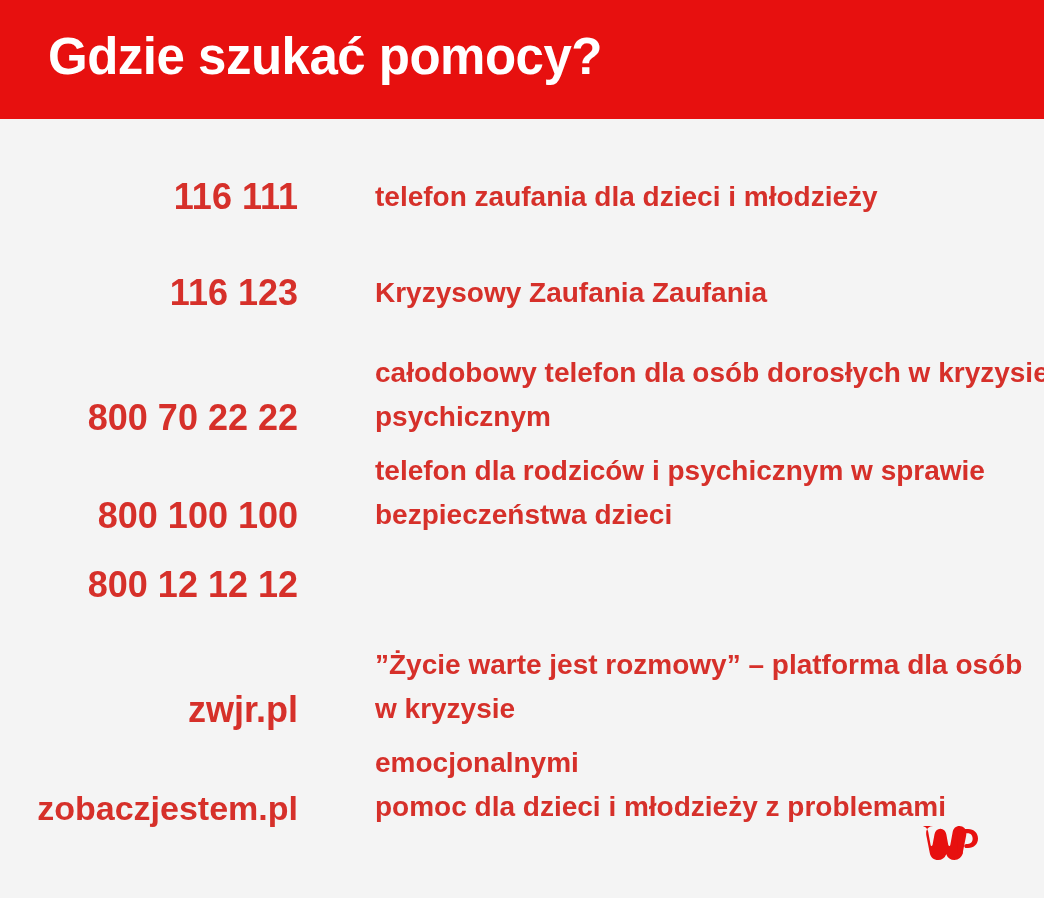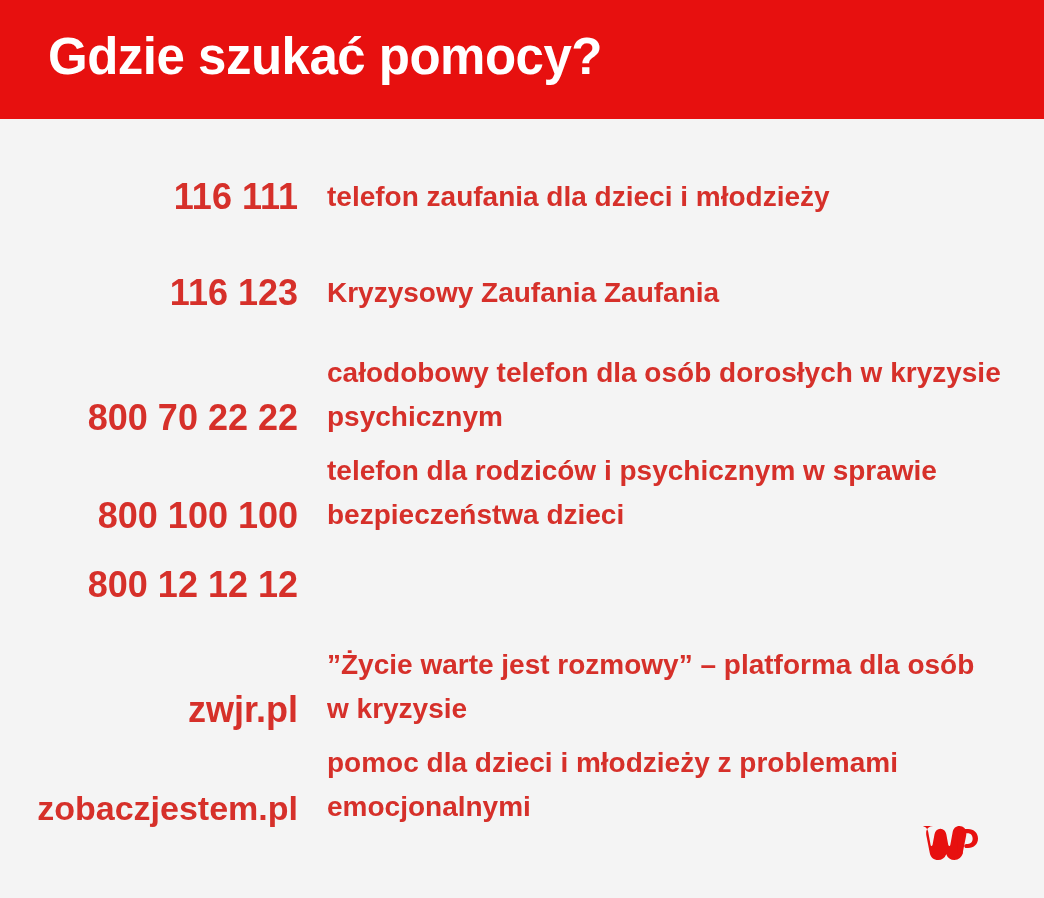--- a/index.html
+++ b/index.html
@@ -79,20 +79,21 @@
     margin-left: 29px;
     color: #d6302a;
     font-size: 28px;
     font-weight: bold;
     line-height: 44px;
     letter-spacing: 0px;
   }
   .row-desc .desc-line {
     display: block;
     white-space: nowrap;
+    margin-left: 48px;
   }
   
   .logo-wrap {
     position: absolute;
     right: 44px;
     bottom: 26px;
     width: 80px;
     height: 46px;
   }
   .logo-wrap svg { display: block; }
@@ -146,22 +147,22 @@
       <div class="row-key">zwjr.pl</div>
       <div class="row-desc">
         <span class="desc-line">”Życie warte jest rozmowy” – platforma dla osób</span>
         <span class="desc-line">w kryzysie</span>
       </div>
     </div>
 
     <div class="contact-row r-double">
       <div class="row-key key-long">zobaczjestem.pl</div>
       <div class="row-desc">
+        <span class="desc-line">emocjonalnymi</span>
         <span class="desc-line">pomoc dla dzieci i młodzieży z problemami</span>
-        <span class="desc-line">emocjonalnymi</span>
       </div>
     </div>
 
   </div>
 
   <div class="logo-wrap">
     <svg width="80" height="46" viewBox="0 0 80 46" xmlns="http://www.w3.org/2000/svg">
       <g fill="#e7100f">
         <path d="M8.5 4.2c4.3 0 7.4 2.8 8.2 7.1l2.9 15.6c0.2 1.1 0.5 1.5 1.2 1.5 0.7 0 1.1-0.5 1.3-1.6l2.3-12.5c0.8-4.4 3.5-6.9 7.2-6.9 3.7 0 6.4 2.5 7.2 6.9l2.3 12.5c0.2 1.1 0.6 1.6 1.3 1.6 0.7 0 1.1-0.4 1.3-1.5l2.9-15.6c0.8-4.3 3.9-7.1 8.2-7.1 4.9 0 8.4 3.7 8.4 8.9 0 1-0.1 2.1-0.3 3.2l-4.2 21.2C57.7 42.2 53.9 45.6 48.6 45.6c-4.6 0-8.1-2.4-9.6-6.4l-0.3-0.8-0.3 0.8c-1.5 4-5 6.4-9.6 6.4-5.3 0-9.1-3.4-10.1-8.3L14.5 16.1c-0.2-1.1-0.3-2.2-0.3-3.2 0-5.2 3.5-8.7 8.4-8.7z" transform="translate(-5.5,-3.4) scale(0.82)"></path>
         <path d="M56.0 5.0h11.6c7.3 0 12.4 4.9 12.4 11.9 0 7.0-5.1 11.9-12.4 11.9h-2.2c-1.6 0-2.6-1.0-2.6-2.6 0-1.6 1.0-2.6 2.6-2.6h1.9c3.6 0 6.0-2.6 6.0-6.7 0-4.1-2.4-6.7-6.0-6.7h-6.4v24.4c0 1.8-1.2 3.0-3.0 3.0-1.8 0-3.0-1.2-3.0-3.0V8.0C54.9 6.2 54.2 5.0 56.0 5.0z" transform="translate(-6.0,-1.0) scale(0.80)"></path>

